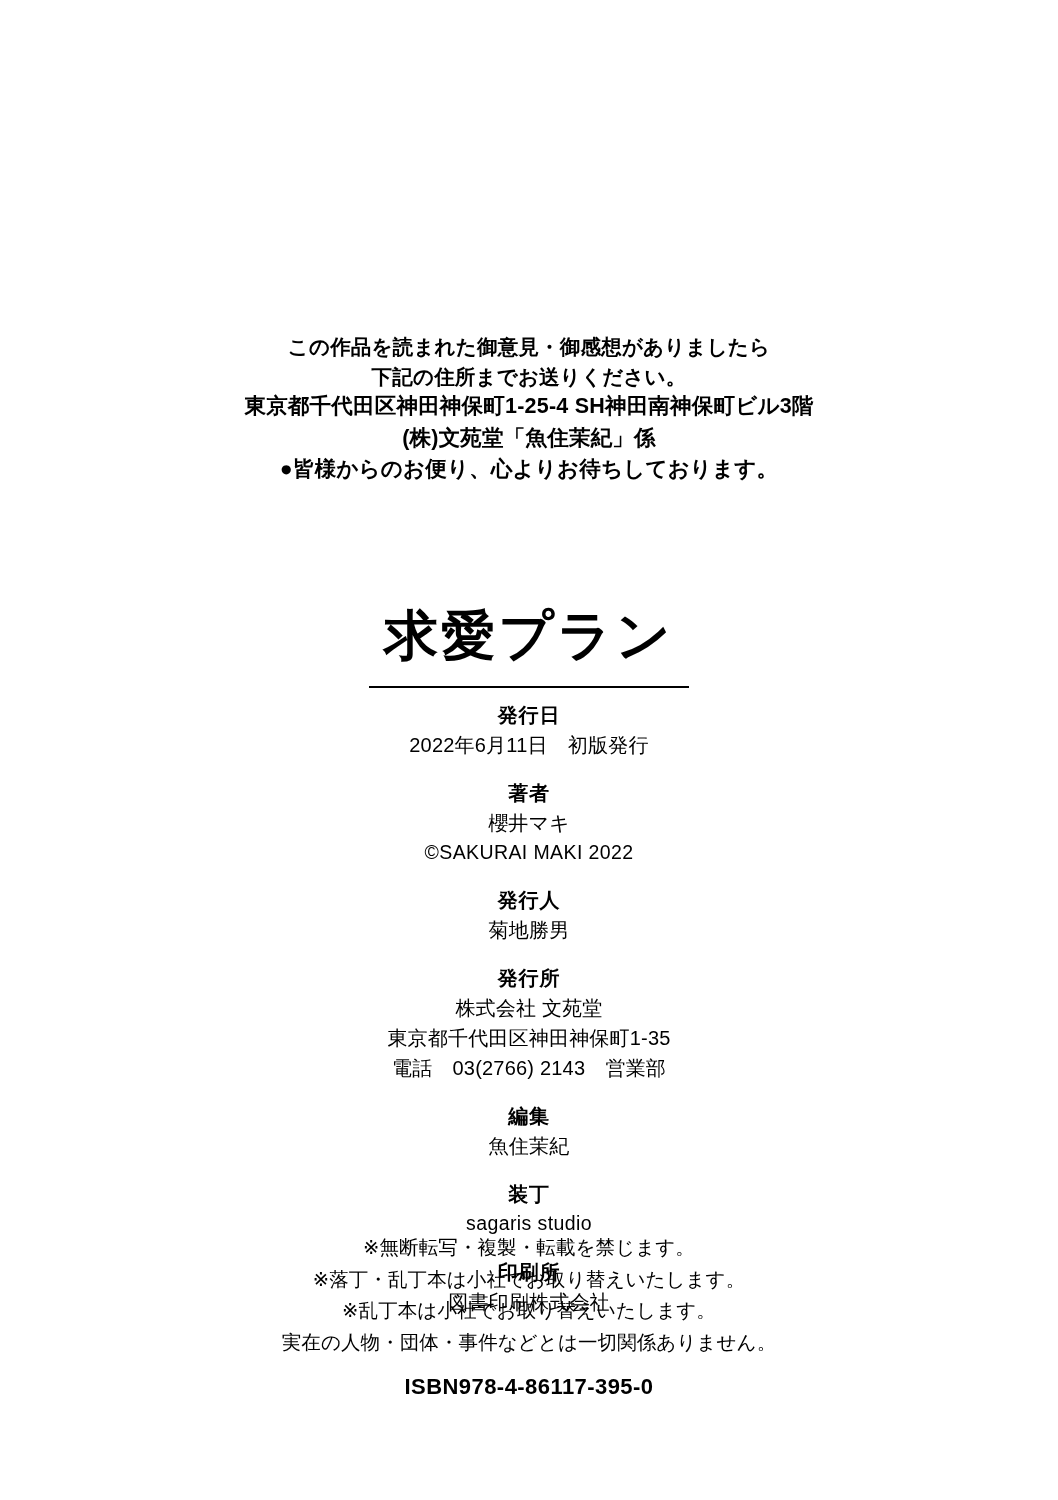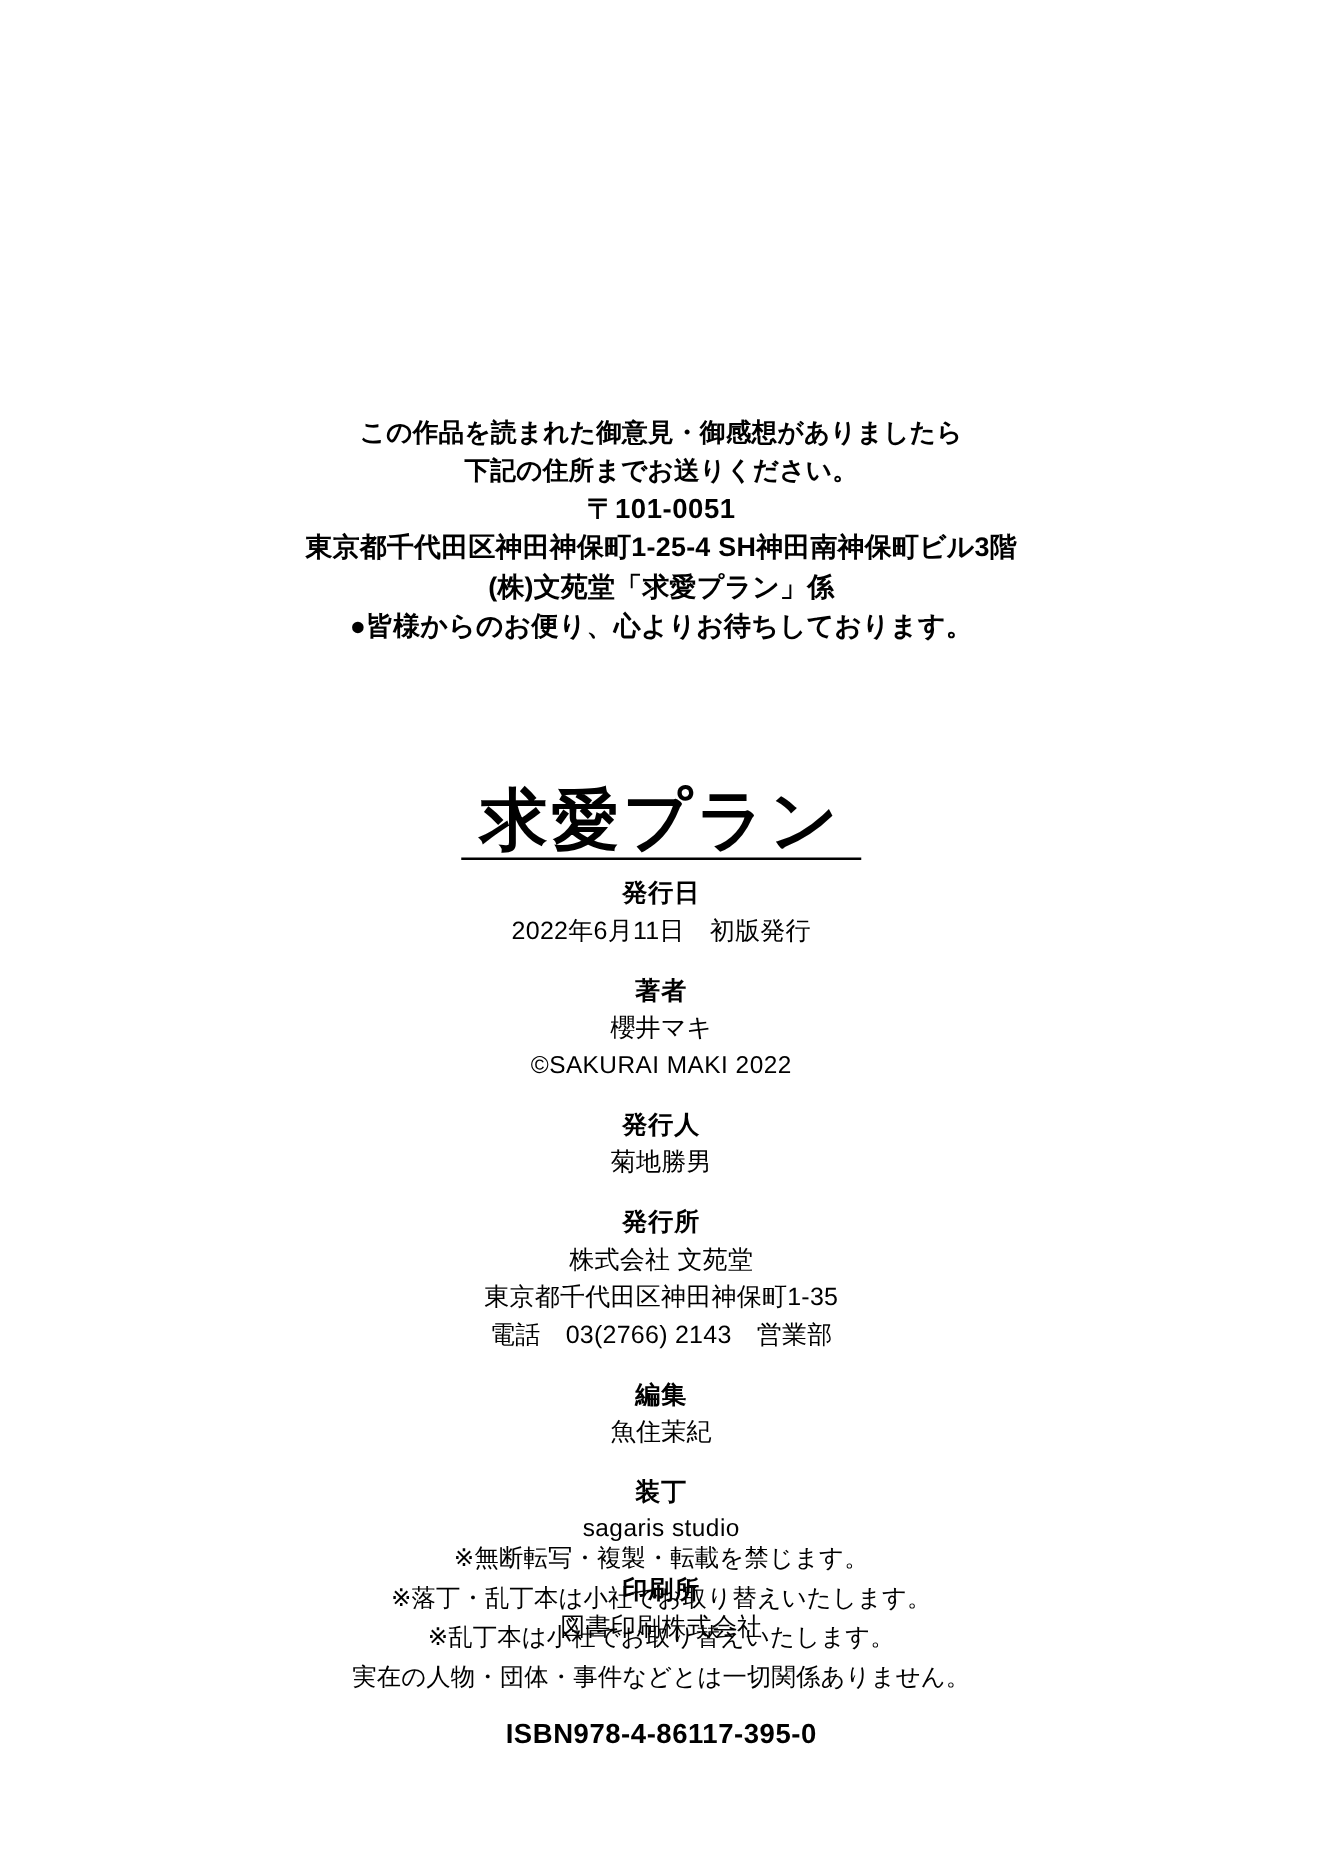--- a/index.html
+++ b/index.html
@@ -50,21 +50,20 @@
     letter-spacing: 0.02em;
   }
 
   
   .title-wrap {
     position: absolute;
     top: 608px;
     left: 0;
     width: 1058px;
     text-align: center;
-    margin-top: 20px;
   }
   .book-title {
     font-family: "DejaVu Sans", "Liberation Sans", sans-serif;
     font-size: 54px;
     font-weight: 700;
     letter-spacing: 0.06em;
     line-height: 1.05;
     display: inline-block;
     padding: 0 6px 8px 6px;
   }
@@ -136,23 +135,22 @@
   }
 </style>
 </head>
 <body>
 
 <div class="page">
 
   <div class="address-block">
       <span class="address-line addr-normal">この作品を読まれた御意見・御感想がありましたら</span>
       <span class="address-line addr-normal">下記の住所までお送りください。</span>
-      <span class="address-line addr-postal">〒101-0051</span>
       <span class="address-line addr-bold">東京都千代田区神田神保町1-25-4 SH神田南神保町ビル3階</span>
-      <span class="address-line addr-bold">(株)文苑堂「求愛プラン」係</span>
+      <span class="address-line addr-bold">(株)文苑堂「魚住茉紀」係</span>
       <span class="address-line addr-bold">●皆様からのお便り、心よりお待ちしております。</span>
     </div>
 
   <div class="title-wrap">
     <span class="book-title">求愛プラン</span>
   </div>
   <div class="title-rule"></div>
 
   <div class="colophon">
       <div class="col-group">

